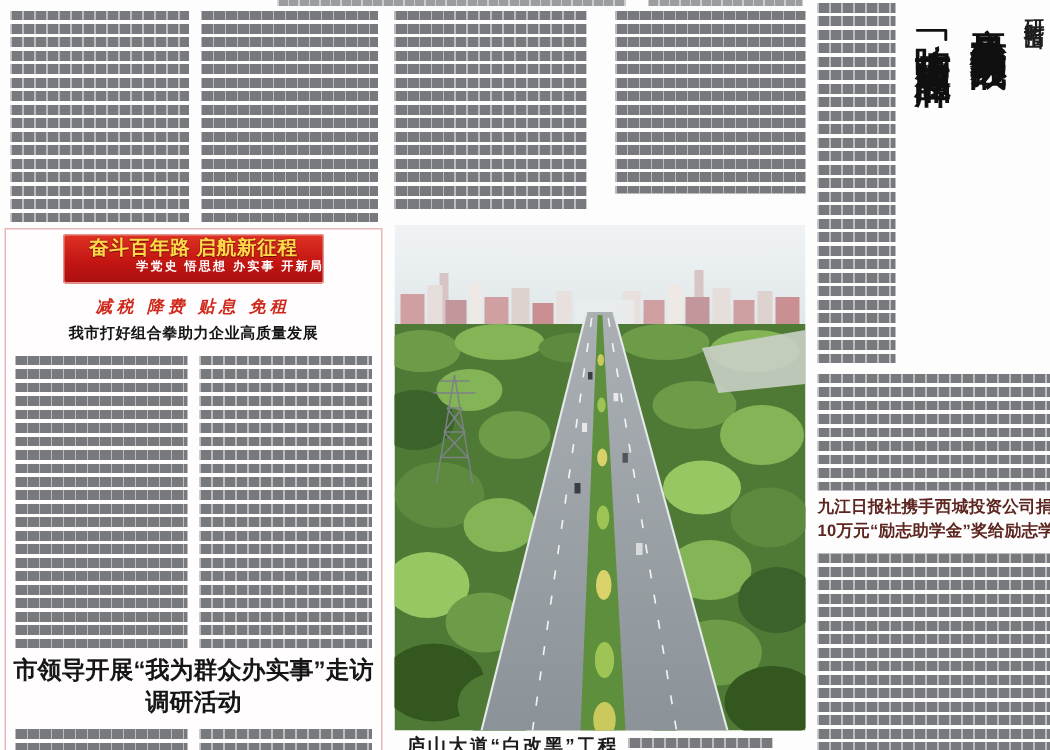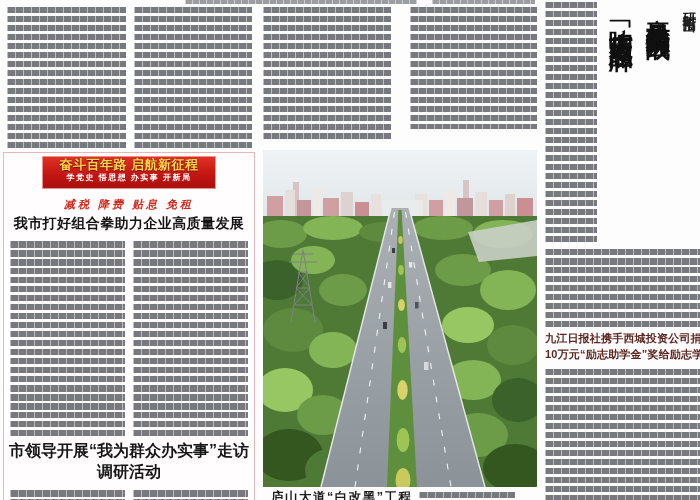--- a/index.html
+++ b/index.html
@@ -32,29 +32,29 @@
   #banner{
     margin:3px auto 0;width:174px;height:33px;border-radius:2px;
     background:linear-gradient(180deg,#e03324 0%,#c41613 55%,#a80f0e 100%);
     text-align:center;box-shadow:0 0 0 1px #e9928d inset;
   }
   #banner-title{
     font-weight:bold;font-size:13px;line-height:17px;letter-spacing:.5px;
     color:#ffd94a;text-shadow:0 1px 0 #7d0b08,0 0 1px #7d0b08;
   }
   #banner-sub{
-    font-size:8px;line-height:10px;color:#ffffff;letter-spacing:1.5px;font-weight:bold;
+    font-size:8px;line-height:10px;color:#ffffff;letter-spacing:1.5px;font-weight:bold;text-align:right;
   }
   #tax-kicker{
     margin-top:8px;text-align:center;
     font-weight:bold;font-size:11px;color:#d0291c;letter-spacing:3px;font-style:italic;
   }
   #tax-headline{
     margin-top:3px;text-align:center;
-    font-weight:bold;font-size:14px;letter-spacing:.4px;color:#141414;
+    font-weight:bold;font-size:10px;letter-spacing:.4px;color:#141414;
   }
   #visit-headline{
     margin-top:5px;text-align:center;
     font-weight:bold;font-size:16px;color:#161616;
   }
 
   
   #photo-caption{
     left:271px;top:489px;font-weight:bold;font-size:12.5px;letter-spacing:1.5px;
     color:#1c1c1c;white-space:nowrap;display:flex;align-items:center;gap:6px;

